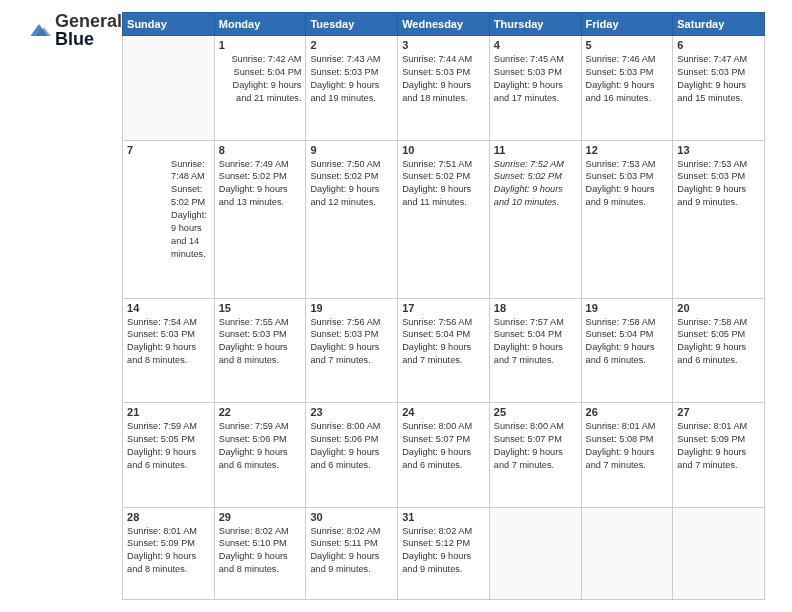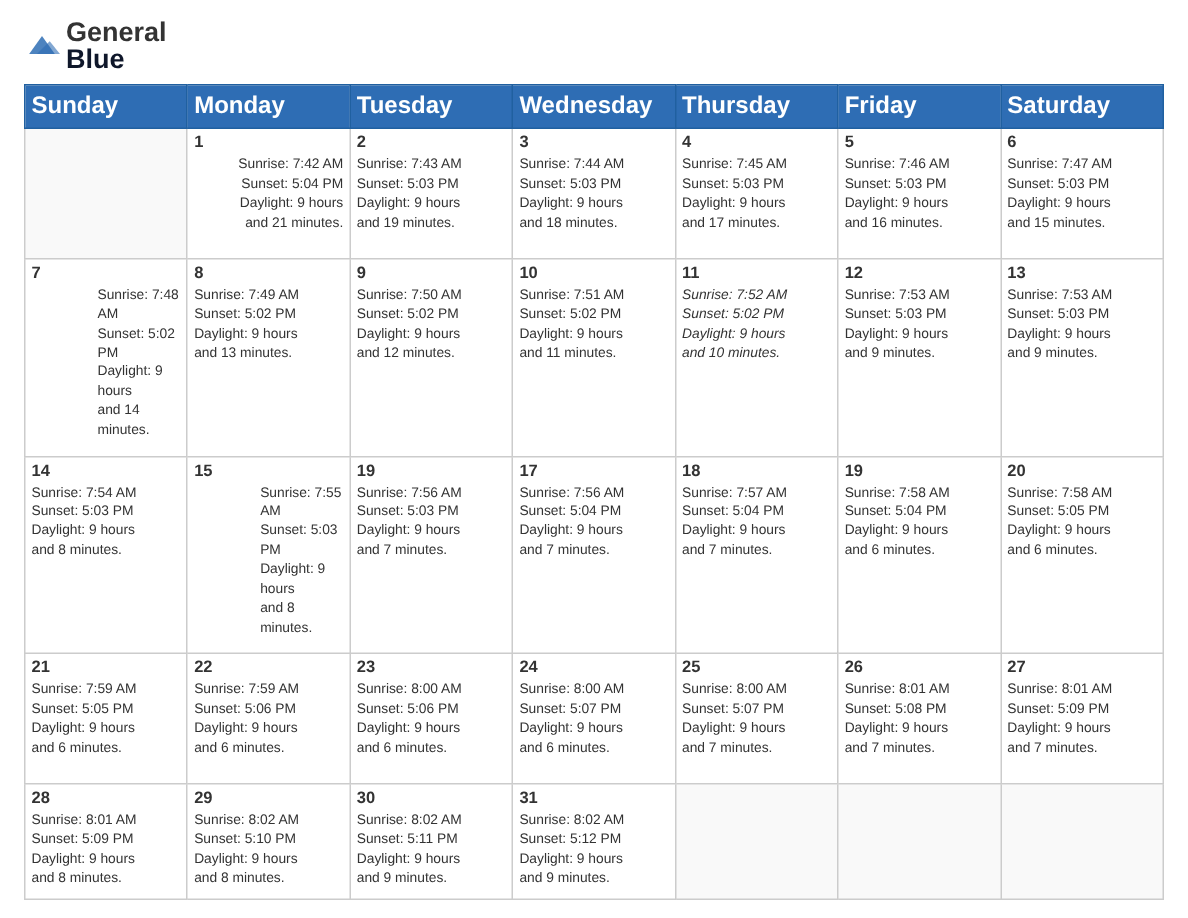--- a/index.html
+++ b/index.html
@@ -8,23 +8,23 @@
       height: 612px;
       background: #fff;
       font-family: Arial, sans-serif;
       font-size: 11px;
       color: #333;
       overflow: hidden;
     }
     .page {
       width: 792px;
       height: 612px;
-      padding: 12px 16px;
+      padding: 12px 27px;
       display: flex;
-      flex-direction: column;
+      flex-direction: row;
     }
     .header {
       display: flex;
       align-items: flex-start;
       justify-content: space-between;
       margin-bottom: 8px;
     }
     .logo {
       display: flex;
       align-items: center;
@@ -58,21 +58,21 @@
       flex: 1;
       border: 1px solid #ccc;
       border-collapse: collapse;
       width: 100%;
       table-layout: fixed;
     }
     .calendar th {
       background: #2e6db4;
       color: #fff;
       padding: 5px 4px;
-      font-size: 16px;
+      font-size: 11px;
       font-weight: bold;
       text-align: left;
       border: 1px solid #2060a0;
       margin-top: 28px;
     }
     .calendar td {
       vertical-align: top;
       padding: 3px 4px;
       border: 1px solid #ccc;
       font-size: 9.5px;
@@ -231,21 +231,21 @@
         <tr class="week">
           <td>
             <span class="day-num">14</span>
             <div class="day-info" style="white-space: pre-line;">Sunrise: 7:54 AM
 Sunset: 5:03 PM
 Daylight: 9 hours
 and 8 minutes.</div>
           </td>
           <td>
             <span class="day-num">15</span>
-            <div class="day-info" style="white-space: pre-line; margin-left: 44px;">Sunrise: 7:55 AM
+            <div class="day-info" style="white-space: pre-line;">Sunrise: 7:55 AM
 Sunset: 5:03 PM
 Daylight: 9 hours
 and 8 minutes.</div>
           </td>
           <td>
             <span class="day-num">19</span>
             <div class="day-info" style="white-space: pre-line;">Sunrise: 7:56 AM
 Sunset: 5:03 PM
 Daylight: 9 hours
 and 7 minutes.</div>

